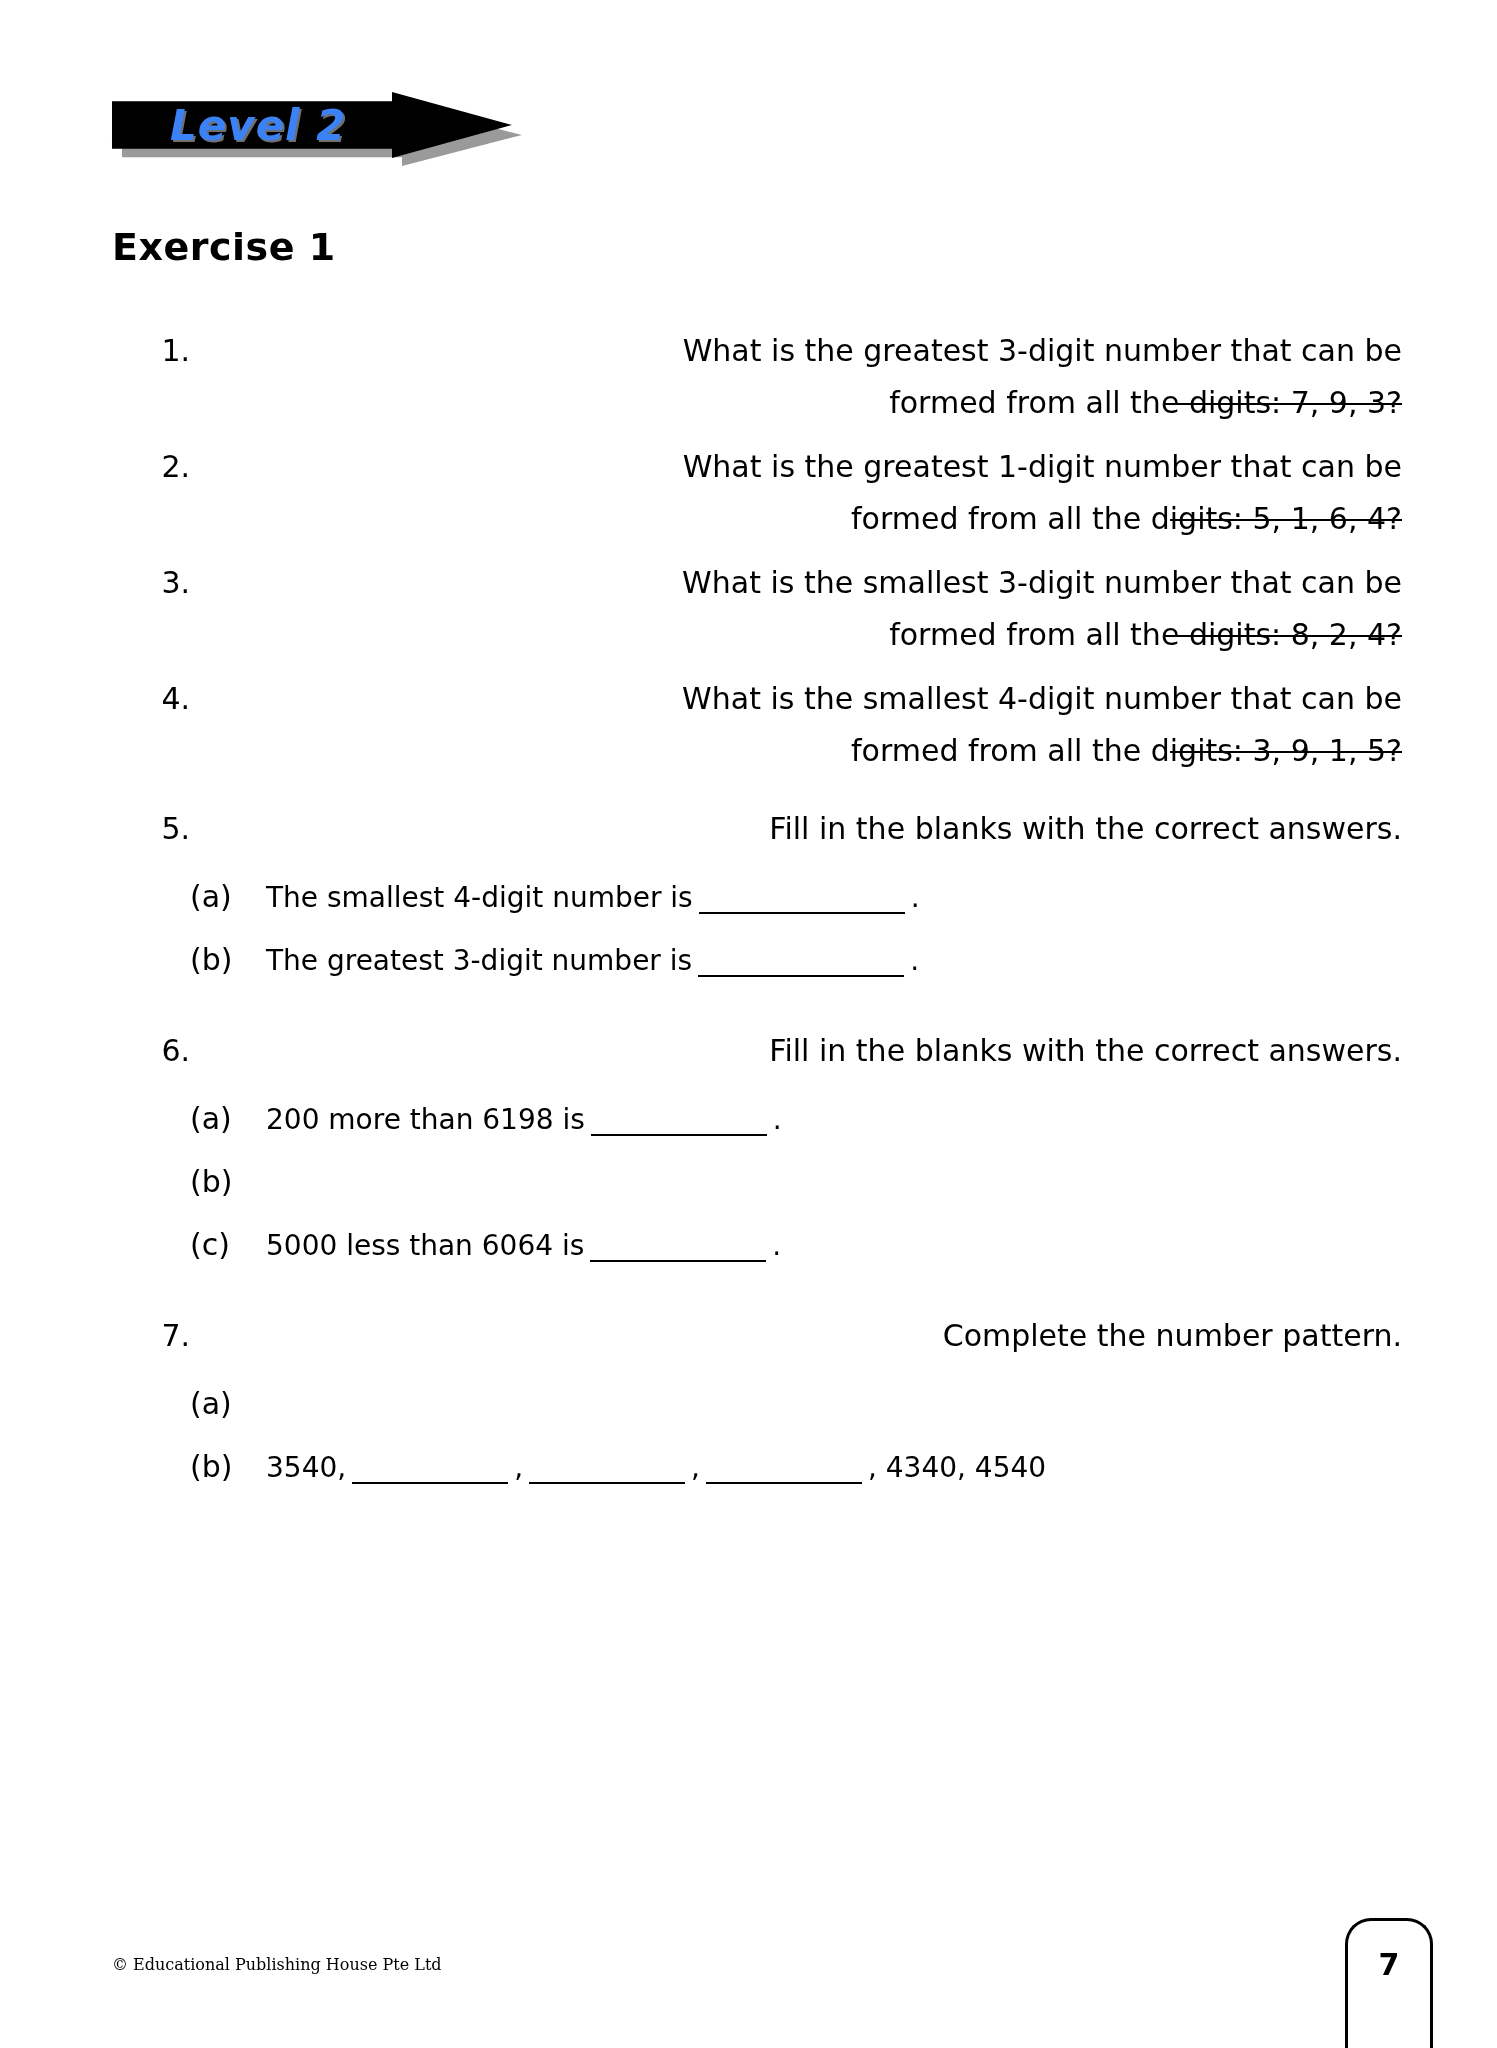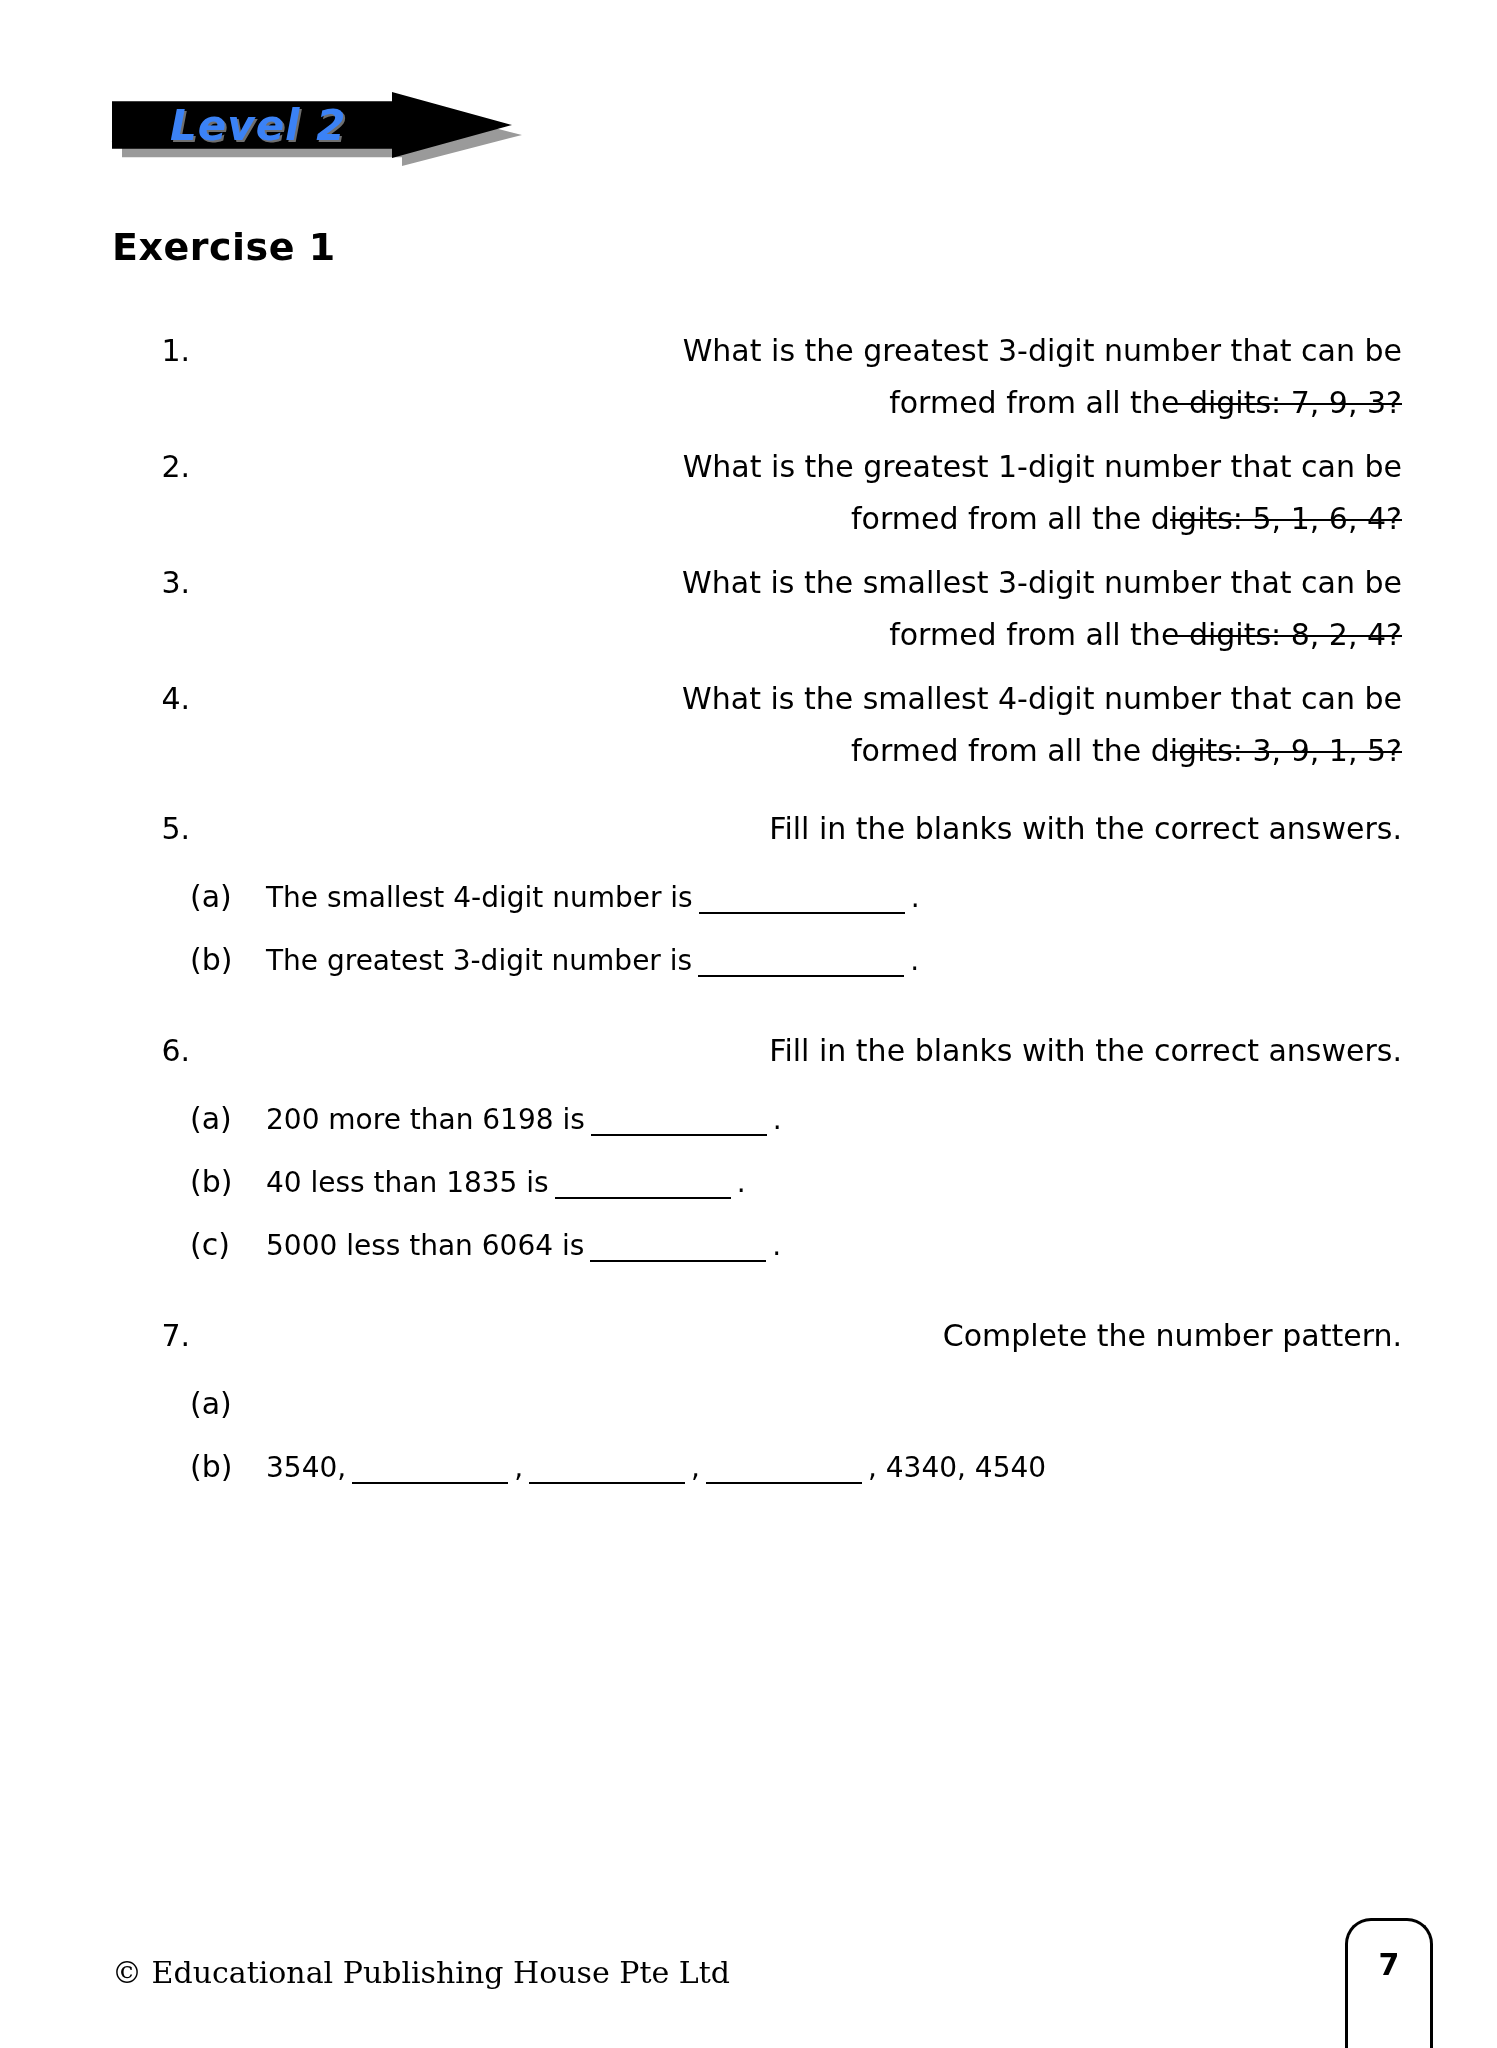--- a/index.html
+++ b/index.html
@@ -147,21 +147,21 @@
   .blank.w-long { width: 206px; }
   .blank.w-med  { width: 176px; }
   .blank.w-pat  { width: 156px; }
 
   
   .footer-copy {
     position: absolute;
     left: 112px;
     top: 1955px;
     font-family: "DejaVu Serif", serif;
-    font-size: 30px;
+    font-size: 16px;
   }
   .page-tab {
     position: absolute;
     right: 64px;
     top: 1918px;
     width: 88px;
     height: 130px;
     border: 3px solid #000;
     border-bottom: none;
     border-radius: 26px 26px 0 0;
@@ -264,23 +264,20 @@
       <div class="q-text">Fill in the blanks with the correct answers.</div>
     </div>
     <div class="sub" style="margin-top:24px;">
       <span class="sub-label">(a)</span>
       <span class="sub-text">
         <span>200 more than 6198 is</span><span class="blank w-med"></span><span>.</span>
       </span>
     </div>
     <div class="sub" style="margin-top:28px;">
       <span class="sub-label">(b)</span>
-      <span class="sub-text">
-        <span>40 less than 1835 is</span><span class="blank w-med"></span><span>.</span>
-      </span>
     </div>
     <div class="sub" style="margin-top:28px;">
       <span class="sub-label">(c)</span>
       <span class="sub-text">
         <span>5000 less than 6064 is</span><span class="blank w-med"></span><span>.</span>
       </span>
     </div>
   </div>
 
   <div class="q" style="margin-top:48px;">

